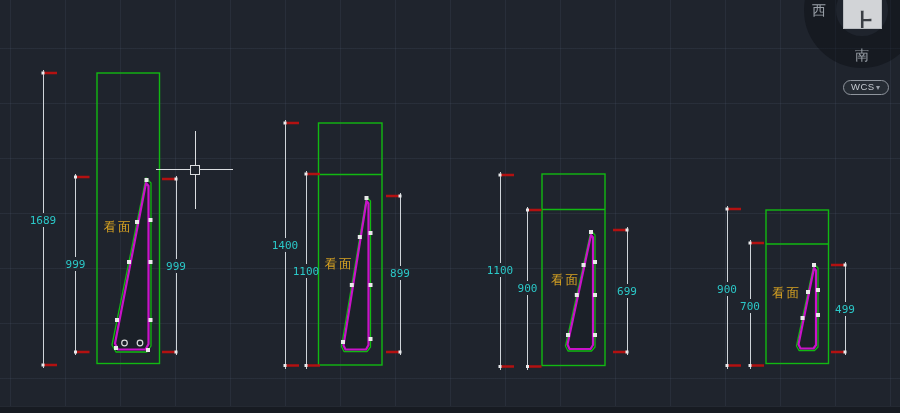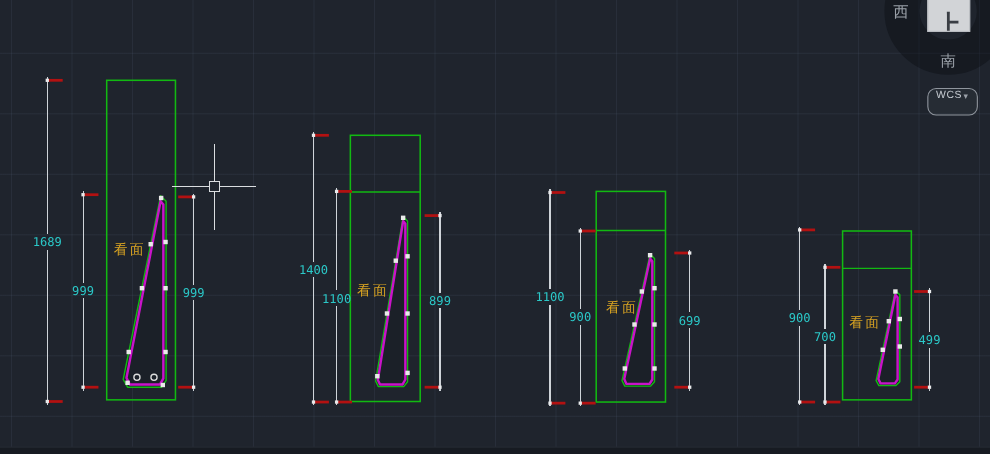--- a/index.html
+++ b/index.html
@@ -27,21 +27,21 @@
   .hole{fill:#1b2028;stroke:#dcdcdc;stroke-width:1.2;}
   .xhair{stroke:#dadde0;stroke-width:1;shape-rendering:crispEdges;}
   .pickbox{fill:none;stroke:#dadde0;stroke-width:1;shape-rendering:crispEdges;}
   
   .ring{position:absolute;left:804px;top:-48px;width:52px;height:52px;border-radius:50%;
         border:32px solid rgba(8,11,16,0.38);}
   .vc-label{position:absolute;color:#9aa0a8;font-size:14px;line-height:14px;}
   .vc-top{position:absolute;left:843px;top:-1px;width:39px;height:30px;background:#d2d4d7;
           border:1px solid #b9bcc0;box-sizing:border-box;overflow:hidden;
           color:#3a3e44;font-size:23px;text-align:center;line-height:44px;font-weight:bold;}
-  .wcs-btn{position:absolute;left:843px;top:80px;width:46px;height:25px;box-sizing:border-box;
+  .wcs-btn{position:absolute;left:843px;top:80px;width:46px;height:15px;box-sizing:border-box;
            border:1.4px solid #8f959d;border-radius:8px;background:rgba(60,66,76,0.25);
            color:#c5cad0;font-size:9.5px;line-height:12px;padding-left:7px;letter-spacing:0.5px;}
   .wcs-chevron{position:absolute;right:3px;top:2.5px;width:9px;height:7px;color:#9aa0a8;
            font-size:8px;line-height:7px;}
   .bottom-strip{position:absolute;left:0;bottom:0;width:900px;height:6px;background:#171b22;
            border-top:1px solid rgba(130,145,175,0.12);}
 </style>
 </head>
 <body>
 

